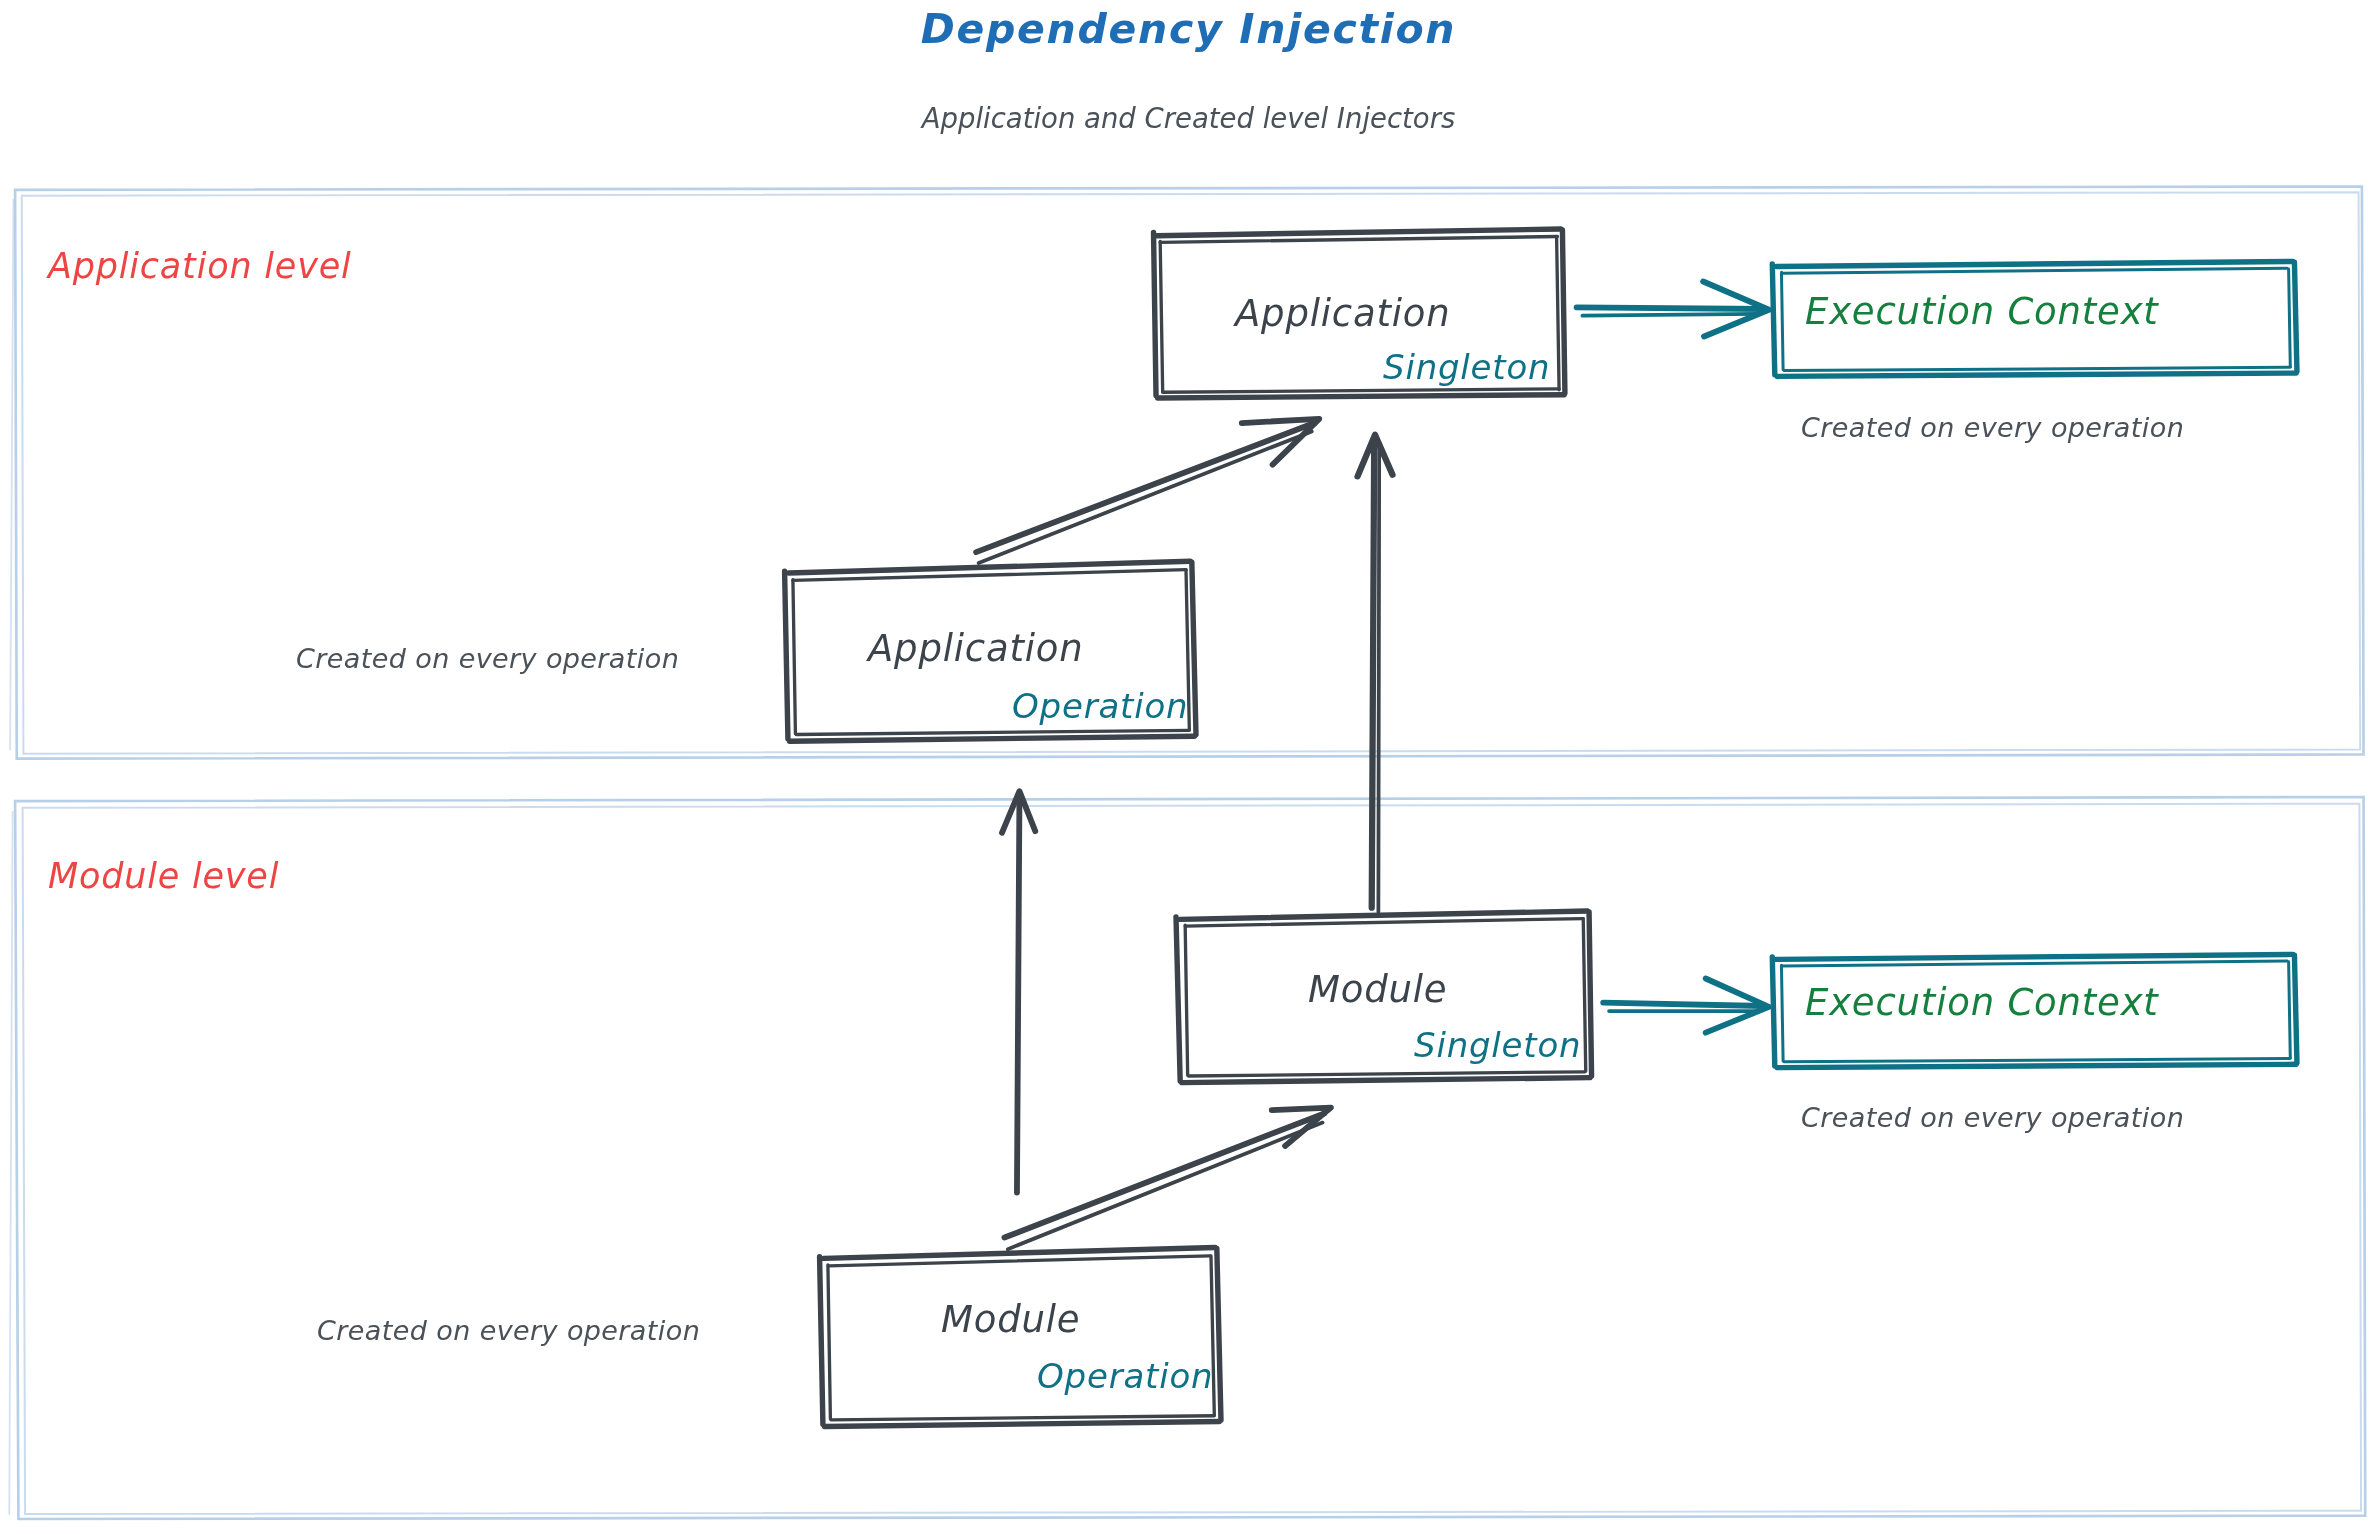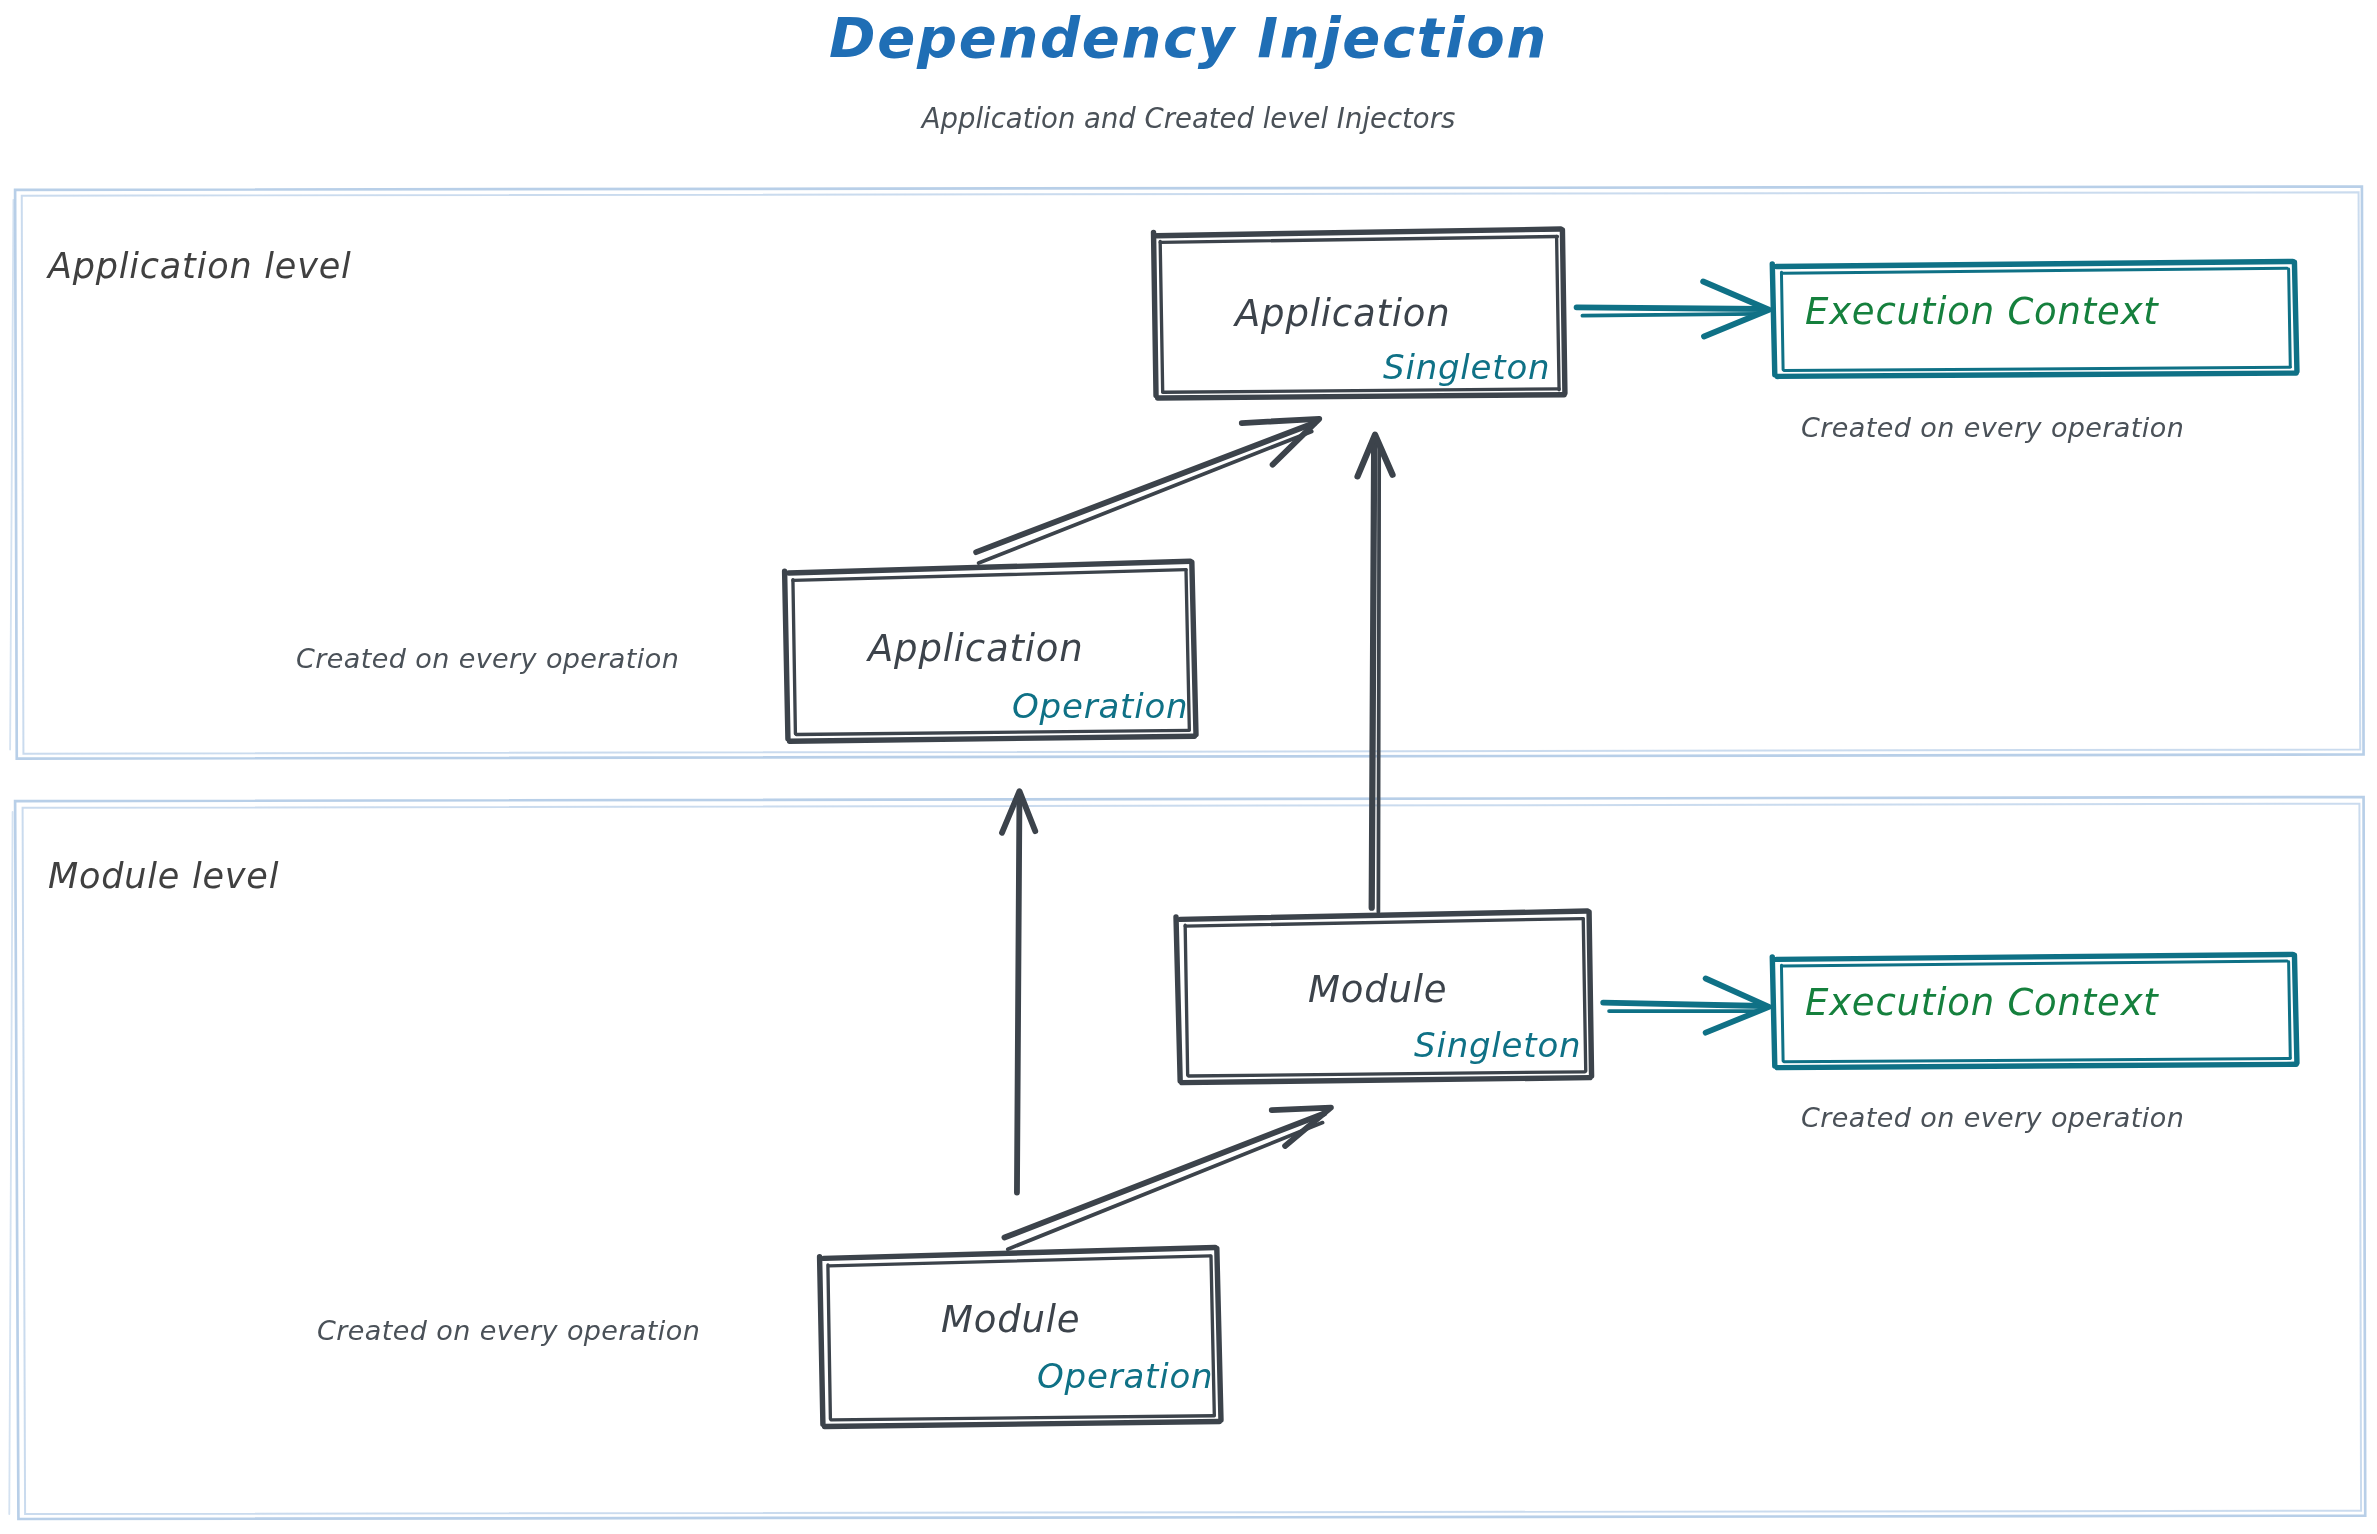--- a/index.html
+++ b/index.html
@@ -26,21 +26,21 @@
     pointer-events: none;
   }
   .txt {
     position: absolute;
     white-space: nowrap;
     font-family: "DejaVu Sans", sans-serif;
   }
 
   
   .main-title {
-    font-size: 56px;
+    font-size: 41px;
     font-style: italic;
     font-weight: 600;
     letter-spacing: 1.7px;
     color: #1f6eb5;
     left: 0;
     top: 5px;
     width: 2377px;
     text-align: center;
   }
   .sub-title {
@@ -51,21 +51,21 @@
     top: 102px;
     width: 2377px;
     text-align: center;
   }
 
   
   .lane-label {
     font-size: 35px;
     font-style: italic;
     font-weight: 500;
-    color: #404040;
+    color: #ef4444;
     letter-spacing: 0.8px;
   }
   #lane-app-label { left: 48px; top: 246px; }
   #lane-mod-label { left: 48px; top: 856px; }
 
   
   .node-title {
     font-size: 37px;
     font-style: italic;
     color: #3c434b;

